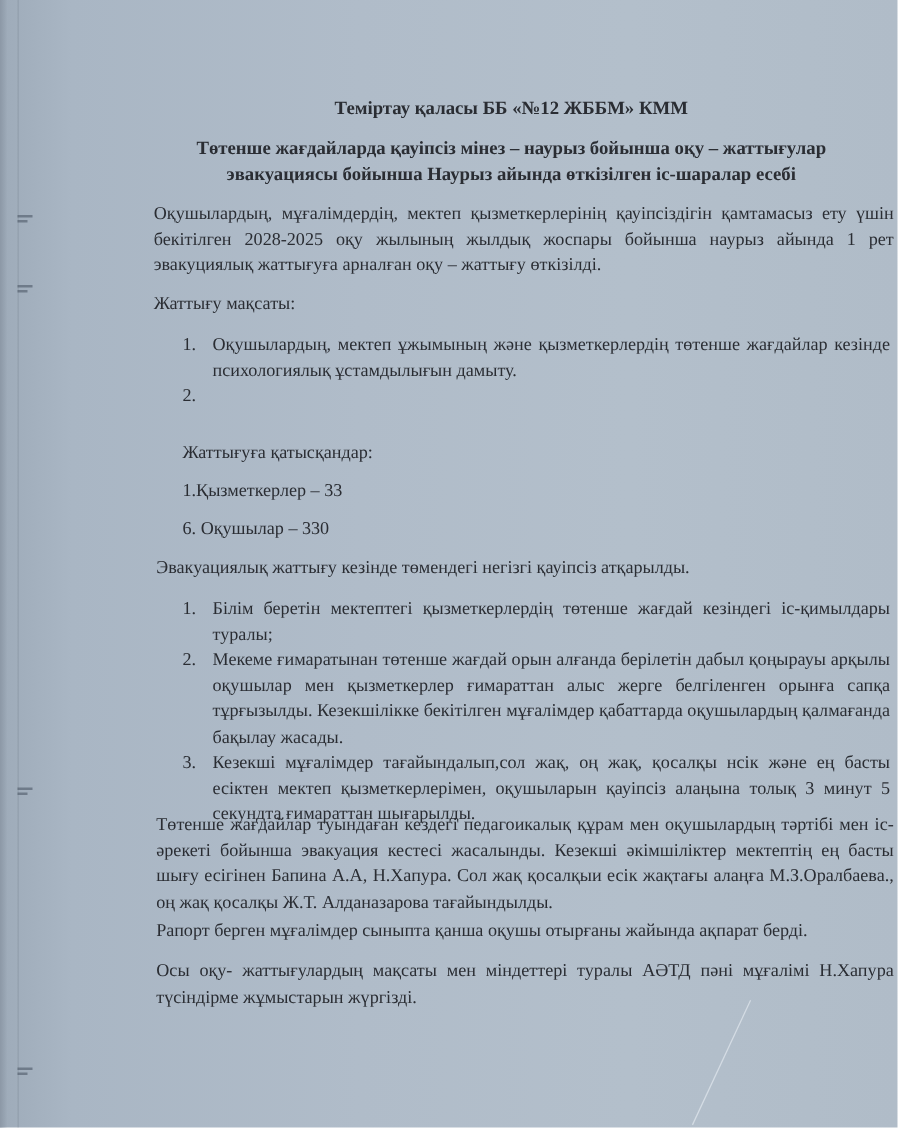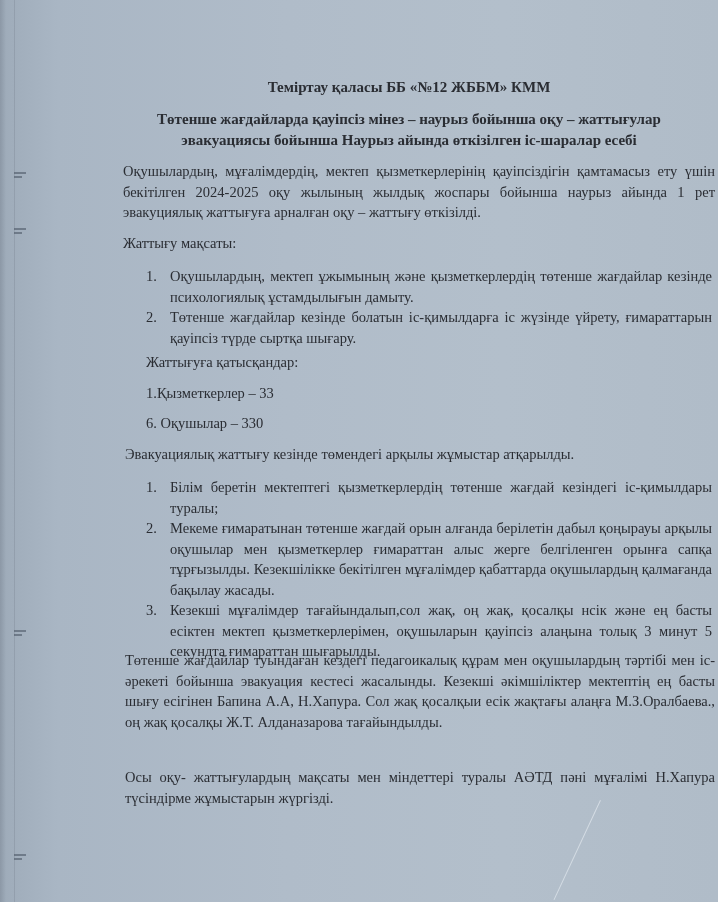--- a/index.html
+++ b/index.html
@@ -120,51 +120,51 @@
   <div class="hole-mark" style="top:854px"></div>
   <div class="crease"></div>
 
   <div class="header-org">Теміртау қаласы ББ «№12 ЖББМ» КММ</div>
 
   <div class="title">
     <div>Төтенше жағдайларда қауіпсіз мінез – наурыз бойынша оқу – жаттығулар</div>
     <div>эвакуациясы бойынша Наурыз айында өткізілген іс-шаралар есебі</div>
   </div>
 
-  <div class="para p1">Оқушылардың, мұғалімдердің, мектеп қызметкерлерінің қауіпсіздігін қамтамасыз ету үшін бекітілген 2024-2025 оқу жылының жылдық жоспары бойынша наурыз айында  1 рет эвакуциялық жаттығуға арналған оқу – жаттығу өткізілді.</div>
+  <div class="para p1">Оқушылардың, мұғалімдердің, мектеп қызметкерлерінің қауіпсіздігін қамтамасыз ету үшін бекітілген 2028-2025 оқу жылының жылдық жоспары бойынша наурыз айында  1 рет эвакуциялық жаттығуға арналған оқу – жаттығу өткізілді.</div>
 
   <div class="para goal-label">Жаттығу мақсаты:</div>
 
   <ol class="olist goals">
     <li>
       <span class="num">1.</span>
       <span>Оқушылардың, мектеп ұжымының және қызметкерлердің төтенше жағдайлар кезінде психологиялық ұстамдылығын дамыту.</span>
     </li>
     <li>
       <span class="num">2.</span>
-      <span>Төтенше жағдайлар кезінде болатын іс-қимылдарға іс жүзінде үйрету, ғимараттарын қауіпсіз түрде сыртқа шығару.</span>
     </li>
   </ol>
 
   <div class="para participants-label">Жаттығуға қатысқандар:</div>
   <div class="para part1">1.Қызметкерлер – 33</div>
   <div class="para part2">6. Оқушылар – 330</div>
 
-  <div class="para works-label">Эвакуациялық жаттығу кезінде төмендегі арқылы жұмыстар атқарылды.</div>
+  <div class="para works-label">Эвакуациялық жаттығу кезінде төмендегі негізгі қауіпсіз атқарылды.</div>
 
   <ol class="olist works">
     <li>
       <span class="num">1.</span>
       <span>Білім беретін мектептегі қызметкерлердің төтенше жағдай кезіндегі іс-қимылдары туралы;</span>
     </li>
     <li>
       <span class="num">2.</span>
       <span>Мекеме ғимаратынан төтенше жағдай орын алғанда берілетін дабыл қоңырауы арқылы оқушылар мен қызметкерлер ғимараттан алыс жерге белгіленген орынға сапқа тұрғызылды. Кезекшілікке бекітілген мұғалімдер қабаттарда оқушылардың қалмағанда бақылау жасады.</span>
     </li>
     <li>
       <span class="num">3.</span>
       <span>Кезекші мұғалімдер тағайындалып,сол жақ, оң жақ, қосалқы нсік және ең басты есіктен мектеп қызметкерлерімен, оқушыларын қауіпсіз алаңына толық 3 минут 5 секундта ғимараттан шығарылды.</span>
     </li>
   </ol>
 
   <div class="para p-schedule">Төтенше жағдайлар туындаған кездегі педагоикалық құрам мен оқушылардың тәртібі мен іс-әрекеті бойынша эвакуация кестесі жасалынды. Кезекші әкімшіліктер мектептің ең басты шығу есігінен Бапина А.А, Н.Хапура. Сол жақ қосалқыи есік жақтағы алаңға М.З.Оралбаева., оң жақ қосалқы Ж.Т. Алданазарова тағайындылды.</div>
+  <div class="para p-report">Рапорт берген мұғалімдер сыныпта қанша оқушы отырғаны жайында ақпарат берді.</div>
   <div class="para p-explain">Осы оқу- жаттығулардың мақсаты мен міндеттері туралы АӘТД пәні мұғалімі  Н.Хапура түсіндірме жұмыстарын жүргізді.</div>
 </div>
 
 </body></html>

